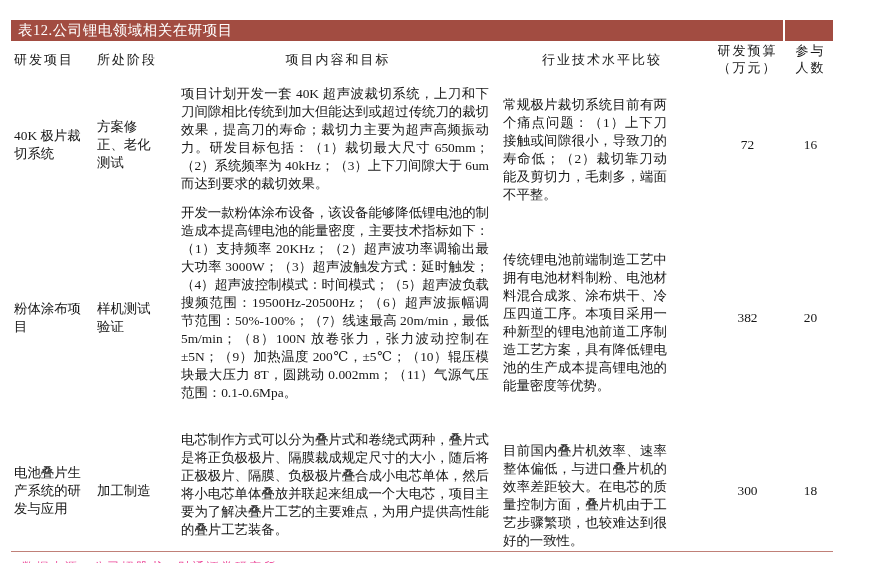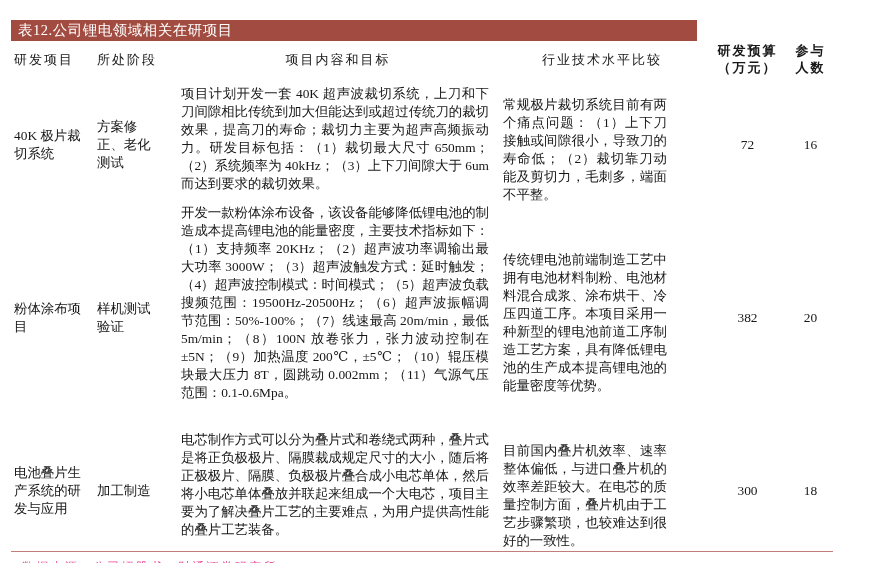--- a/index.html
+++ b/index.html
@@ -2,31 +2,31 @@
 <html><head>
 <meta charset="utf-8">
 <style>
   html,body { margin:0; padding:0; background:#ffffff; }
   .page {
     position:relative; width:873px; height:563px; background:#ffffff; overflow:hidden;
     font-family:"Liberation Serif","DejaVu Serif",serif; color:#171717;
   }
   .content { position:absolute; left:11px; top:20px; width:822px; }
 
-  .title-bar { position:relative; width:686px; height:21px; background:#A24C41; }
+  .title-bar { position:relative; width:822px; height:21px; background:#A24C41; }
   .title-text { display:block; color:#ffffff; font-size:14.5px; line-height:21px; padding-left:7px; letter-spacing:0.5px; }
   .bar-gap { position:absolute; left:772px; top:0; width:2px; height:21px; background:#ffffff; }
 
   .trow { display:grid; grid-template-columns:84px 84px 318px 210px 81px 45px; }
   .thead { margin-top:1px; margin-bottom:9px; }
   .hcell { font-size:13px; letter-spacing:2px; line-height:17px; display:flex; align-items:center; }
   .hcell.left1 { justify-content:flex-start; padding-left:3px; }
   .hcell.left2 { justify-content:flex-start; padding-left:2px; }
   .hcell.center { justify-content:center; text-align:center; }
-  .hstack { text-align:right;font-weight:bold; }
+  .hstack { text-align:right; }
 
   .body-row .cell { font-size:13.4px; line-height:18px; }
   .c1 { padding:0 12px 0 3px; display:flex; align-items:center; }
   .c2 { padding:0 24px 0 2px; display:flex; align-items:center; }
   .c3 { padding:0 8px 0 2px; text-align:justify; }
   .c4 { padding:0 40px 0 6px; display:flex; align-items:center; }
   .c4-inner { text-align:justify;margin-top:11px; }
   .c5, .c6 { display:flex; align-items:center; justify-content:center; font-size:13.5px; }
   .r1 { min-height:106px; }
   .r2 { min-height:227px; }

